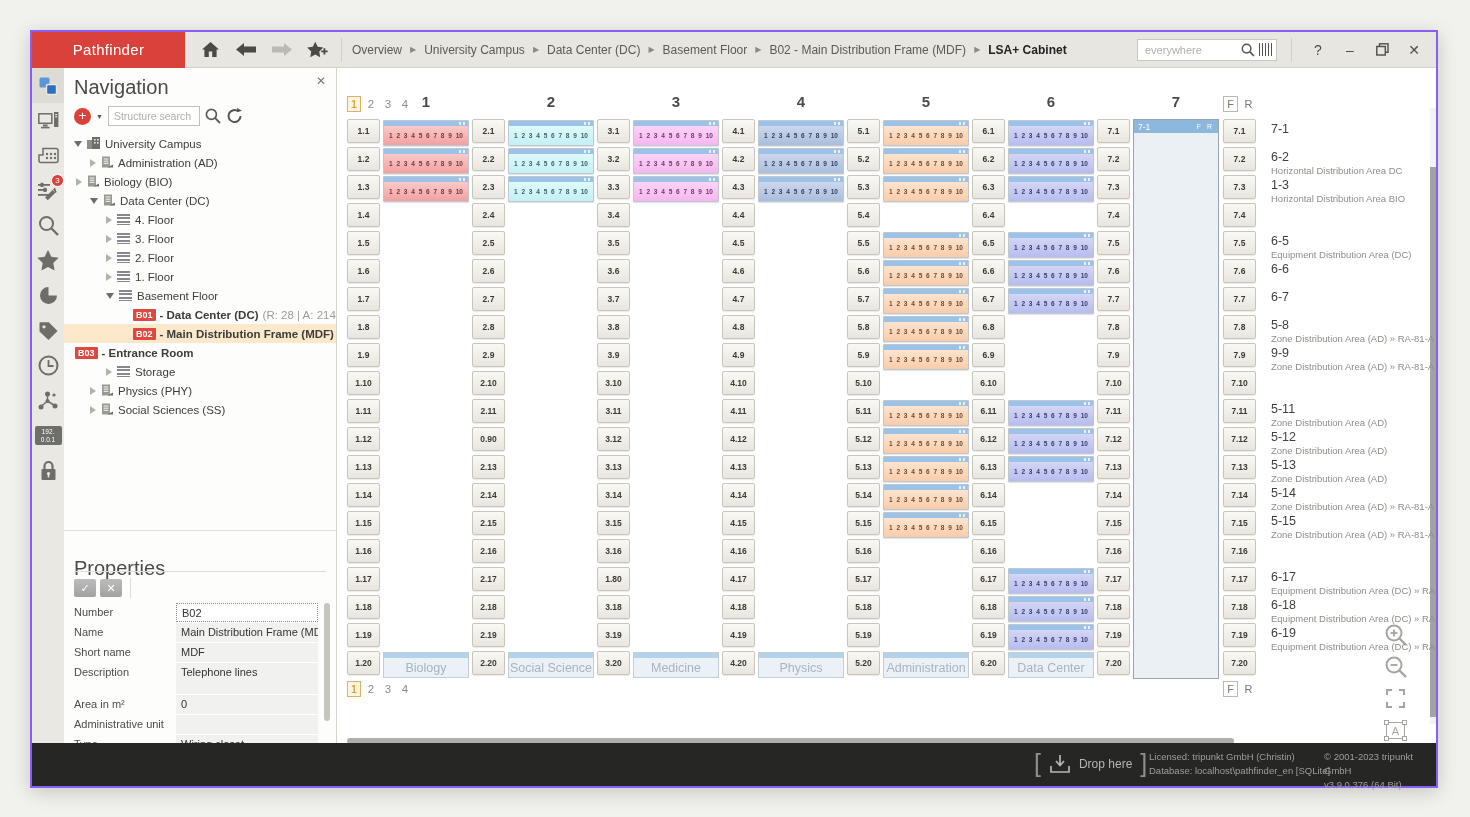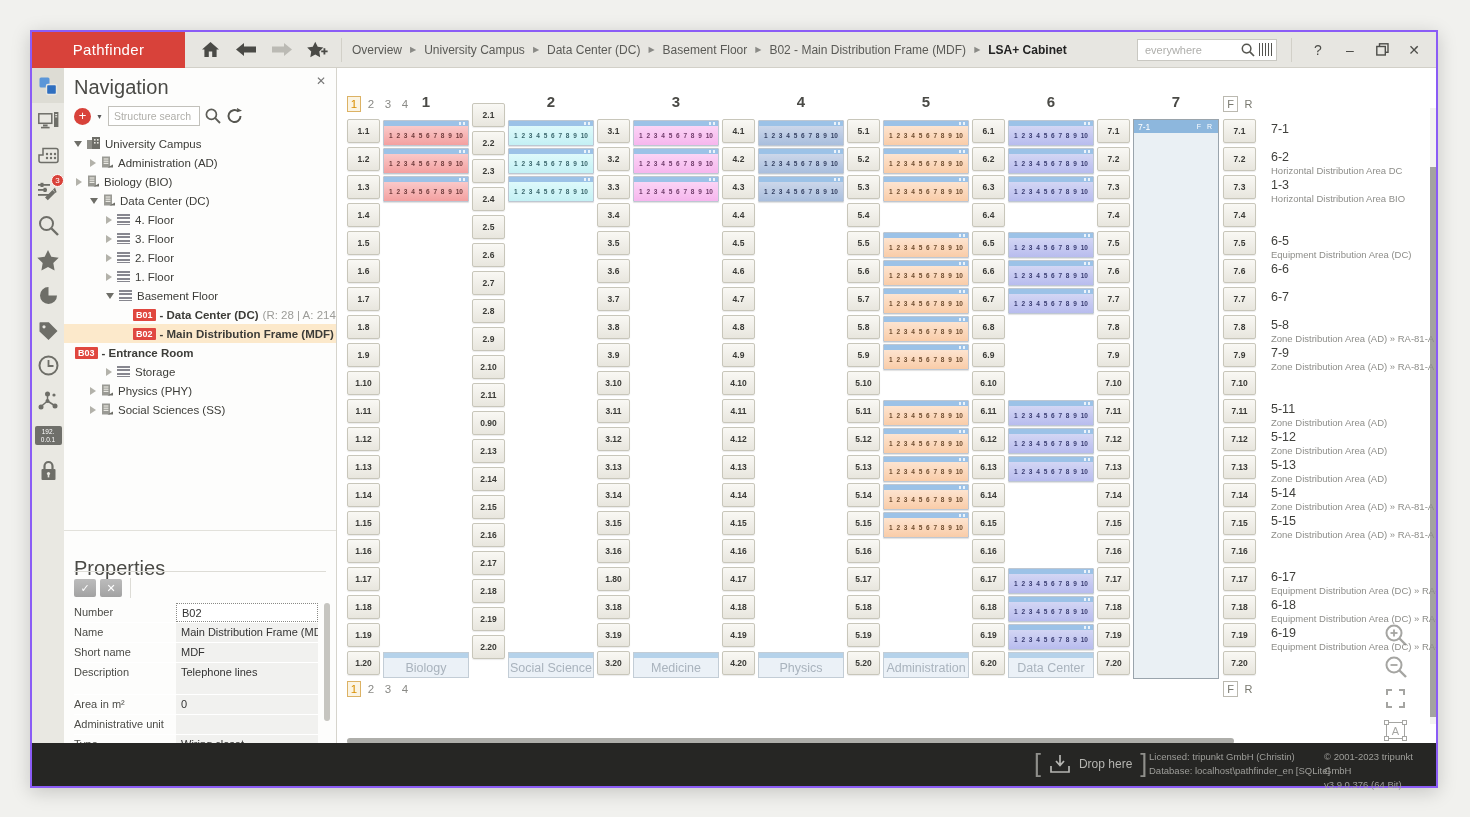--- a/index.html
+++ b/index.html
@@ -629,21 +629,21 @@
         <div class="slot"></div>
         <div class="slot"></div>
         <div class="slot">
           <div class="plate">
             <div class="phead"></div>
             <div class="ptext">Biology</div>
           </div>
         </div>
       </div>
       <div class="col-num" style="left: 171px; top: 25px;">2</div>
-      <div class="label-col" style="left: 135px; top: 35px;">
+      <div class="label-col" style="left: 135px; top: 51px;">
         <div class="row-btn">2.1</div>
         <div class="row-btn">2.2</div>
         <div class="row-btn">2.3</div>
         <div class="row-btn">2.4</div>
         <div class="row-btn">2.5</div>
         <div class="row-btn">2.6</div>
         <div class="row-btn">2.7</div>
         <div class="row-btn">2.8</div>
         <div class="row-btn">2.9</div>
         <div class="row-btn">2.10</div>
@@ -1507,21 +1507,21 @@
         <div class="eid">6-6</div>
       </div>
       <div class="entry" style="top: 222px;">
         <div class="eid">6-7</div>
       </div>
       <div class="entry" style="top: 250px;">
         <div class="eid">5-8</div>
         <div class="edesc">Zone Distribution Area (AD) » RA-81-A</div>
       </div>
       <div class="entry" style="top: 278px;">
-        <div class="eid">7-9</div>
+        <div class="eid">9-9</div>
         <div class="edesc">Zone Distribution Area (AD) » RA-81-A</div>
       </div>
       <div class="entry" style="top: 334px;">
         <div class="eid">5-11</div>
         <div class="edesc">Zone Distribution Area (AD)</div>
       </div>
       <div class="entry" style="top: 362px;">
         <div class="eid">5-12</div>
         <div class="edesc">Zone Distribution Area (AD)</div>
       </div>

